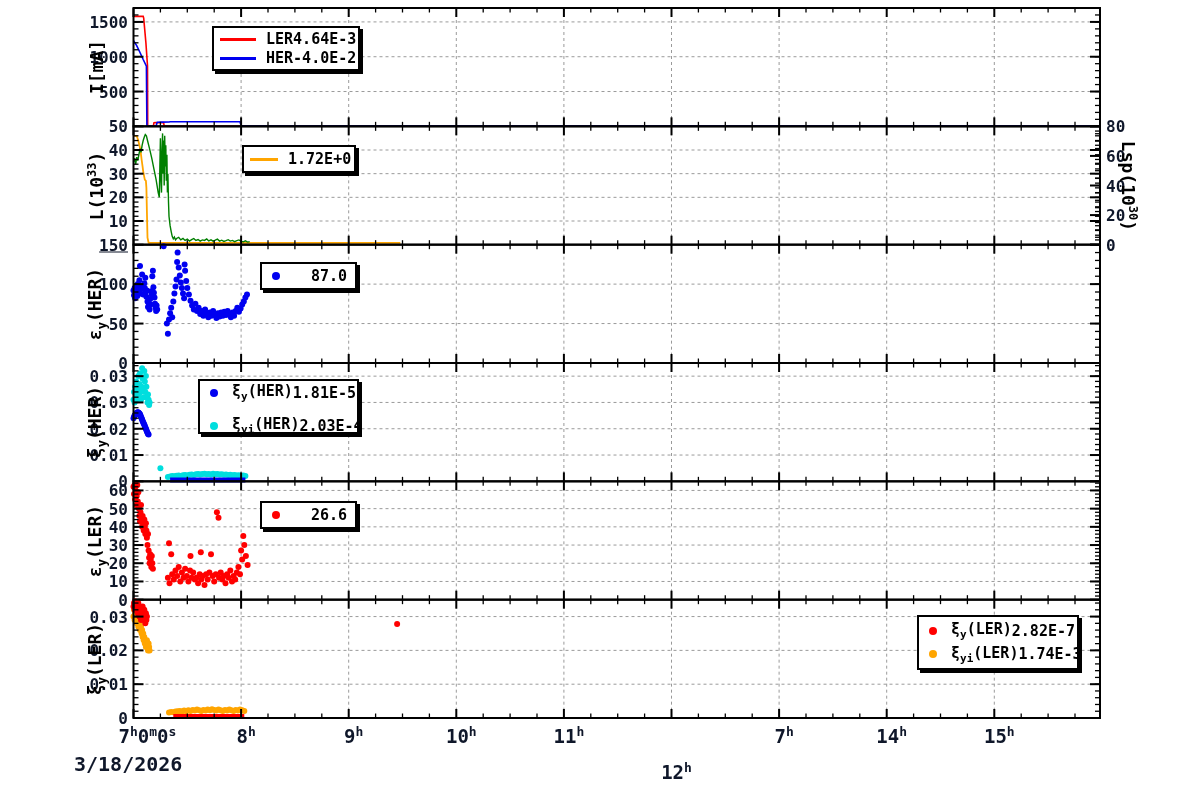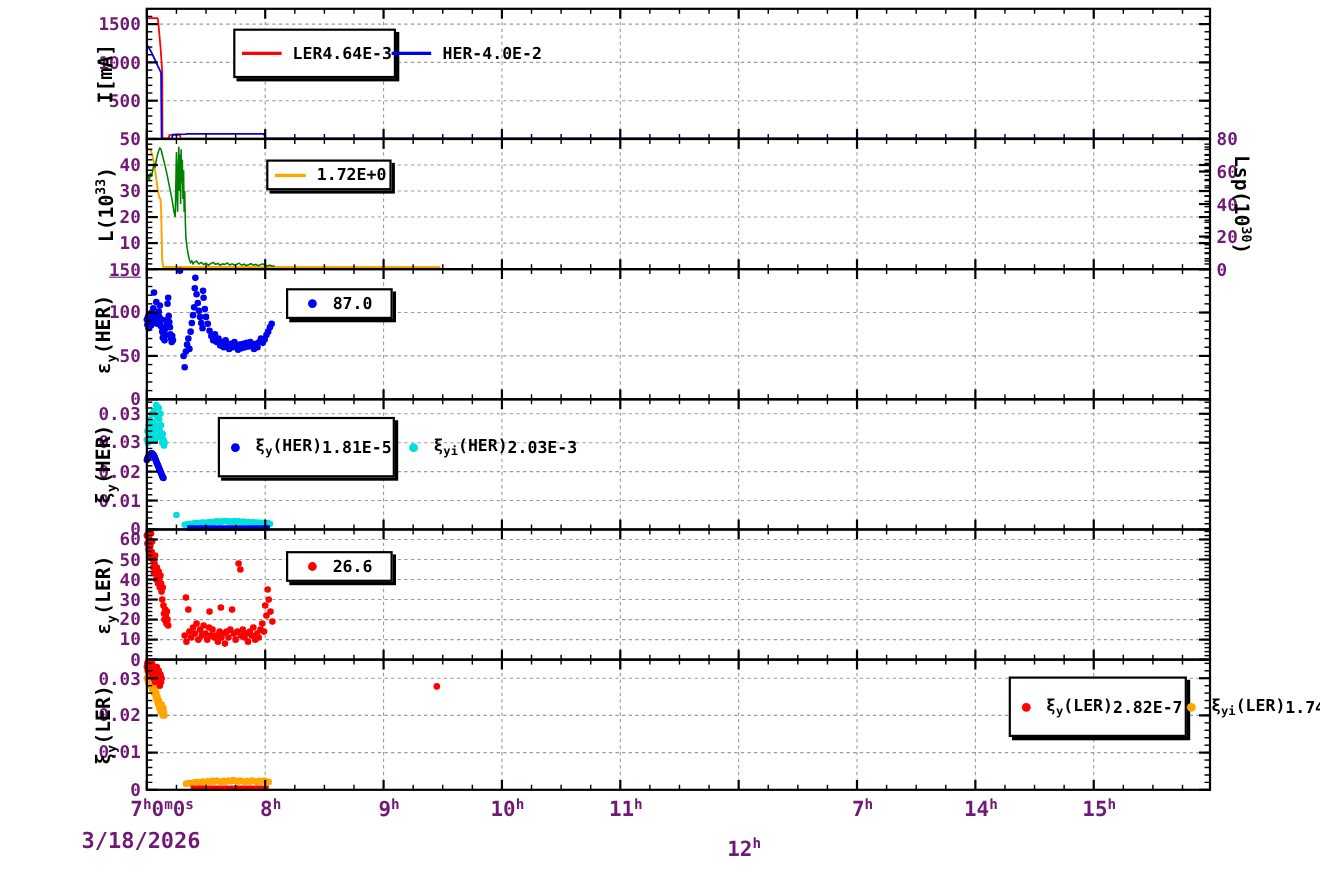--- a/index.html
+++ b/index.html
@@ -1,33 +1,33 @@
 <!DOCTYPE html>
 <html><head>
 <meta charset="utf-8">
 <style>
   html,body{margin:0;padding:0;background:#fff;}
   #stage{position:relative;width:1200px;height:798px;background:#fff;overflow:hidden;
          font-family:"DejaVu Sans Mono",monospace;}
   #plot-svg{position:absolute;left:0;top:0;}
-  .lbl{position:absolute;color:#701a75;white-space:nowrap;}
+  .lbl{position:absolute;color:#0f172a;white-space:nowrap;}
   .ylab{font:700 16px "DejaVu Sans Mono",monospace;transform:translate(-100%,-50%);}
   .yrlab{font:700 16px "DejaVu Sans Mono",monospace;transform:translate(0,-50%);}
   .xlab{font:700 19px "DejaVu Sans Mono",monospace;transform:translate(-50%,0);}
   .xlab-first{font:700 19px "DejaVu Sans Mono",monospace;}
   .sup{font-size:13px;vertical-align:7px;}
   .date-lbl{font:700 20px "DejaVu Sans Mono",monospace;}
   .axis-title{position:absolute;width:0;height:0;}
   .axis-title>span{position:absolute;display:block;white-space:nowrap;
      font:700 18px "DejaVu Sans Mono",monospace;transform:translate(-50%,-50%) rotate(-90deg);}
   .axis-title.right>span{transform:translate(-50%,-50%) rotate(90deg);}
   .t-sub{font-size:12px;vertical-align:-5px;}
   .t-sup{font-size:12px;vertical-align:7px;}
   .legend{position:absolute;background:#fff;border:2px solid #000;box-shadow:3px 3px 0 #000;
-     display:flex;justify-content:space-evenly;
+     display:flex;flex-direction:column;justify-content:space-evenly;
      padding:1px 8px 1px 6px;box-sizing:border-box;font:700 15px "DejaVu Sans Mono",monospace;}
   .lrow{display:flex;align-items:center;}
   .swatch-line{width:36px;height:3px;flex:0 0 36px;margin-right:10px;}
   .swatch-dot{width:8px;height:8px;border-radius:50%;flex:0 0 8px;margin:0 14px 0 4px;}
   .lg-label{white-space:nowrap;}
   .lg-val{margin-left:auto;white-space:nowrap;}
   .sub{font-size:11px;vertical-align:-4px;}
 </style>
 </head>
 <body>
@@ -1310,21 +1310,21 @@
 
   <div class="legend" style="left:198px;top:379px;width:161px;height:55px;gap:12px;">
     <div class="lrow">
       <span class="swatch-dot" style="background: rgb(0, 0, 240);"></span>
       <span class="lg-label"><span>ξ</span><span class="sub">y</span><span>(HER)</span></span>
       <span class="lg-val">1.81E-5</span>
     </div>
     <div class="lrow">
       <span class="swatch-dot" style="background: rgb(0, 222, 222);"></span>
       <span class="lg-label"><span>ξ</span><span class="sub">yi</span><span>(HER)</span></span>
-      <span class="lg-val">2.03E-3</span>
+      <span class="lg-val">2.03E-4</span>
     </div>
   </div>
 
   <div class="legend" style="left:260px;top:501px;width:97px;height:28px;">
     <div class="lrow">
       <span class="swatch-dot" style="background: rgb(255, 0, 0);"></span>
       <span class="lg-val">26.6</span>
     </div>
   </div>
 

